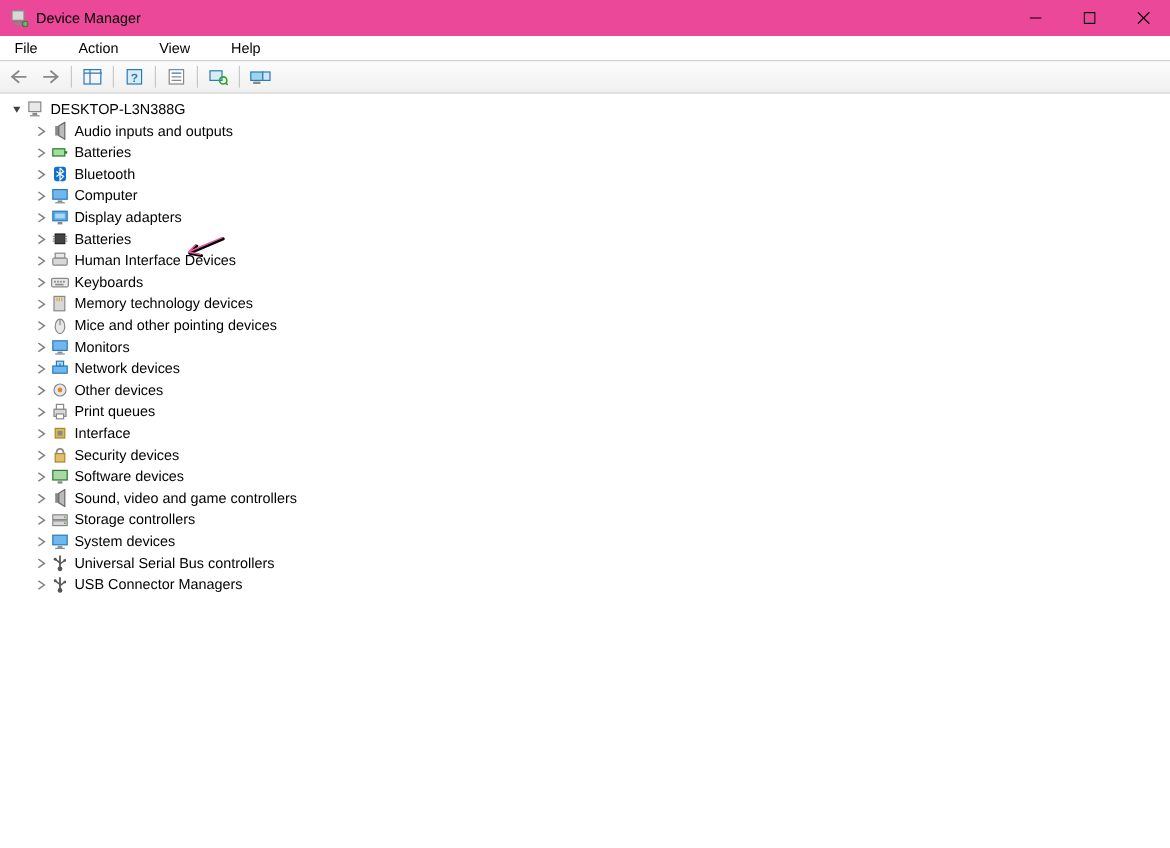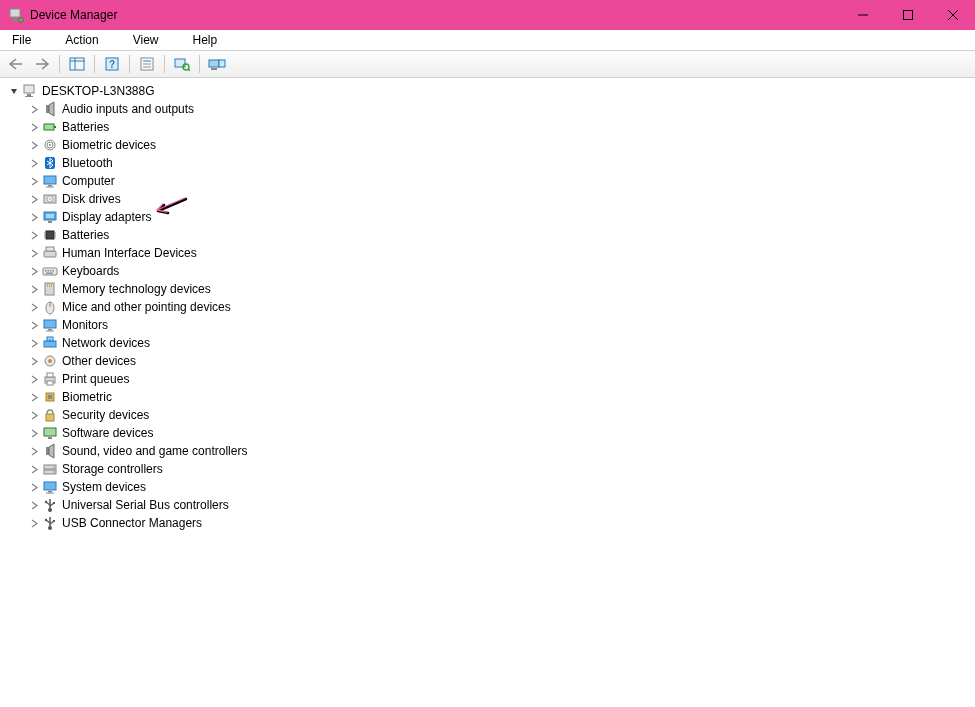--- a/index.html
+++ b/index.html
@@ -244,33 +244,20 @@
         <span class="node-label">Batteries</span>
       </div>
       <div class="tree-row cat-row">
         <span class="expander">
           <svg width="9" height="9">
             <path d="M2 1 L7 4.5 L2 8" fill="none" stroke="#808080" stroke-width="1.2"></path>
           </svg>
         </span>
         <span class="node-icon">
           <svg width="16" height="16" viewBox="0 0 16 16">
-            <use href="#ic-fingerprint"></use>
-          </svg>
-        </span>
-        <span class="node-label">Biometric devices</span>
-      </div>
-      <div class="tree-row cat-row">
-        <span class="expander">
-          <svg width="9" height="9">
-            <path d="M2 1 L7 4.5 L2 8" fill="none" stroke="#808080" stroke-width="1.2"></path>
-          </svg>
-        </span>
-        <span class="node-icon">
-          <svg width="16" height="16" viewBox="0 0 16 16">
             <use href="#ic-bluetooth"></use>
           </svg>
         </span>
         <span class="node-label">Bluetooth</span>
       </div>
       <div class="tree-row cat-row">
         <span class="expander">
           <svg width="9" height="9">
             <path d="M2 1 L7 4.5 L2 8" fill="none" stroke="#808080" stroke-width="1.2"></path>
           </svg>
@@ -283,33 +270,20 @@
         <span class="node-label">Computer</span>
       </div>
       <div class="tree-row cat-row">
         <span class="expander">
           <svg width="9" height="9">
             <path d="M2 1 L7 4.5 L2 8" fill="none" stroke="#808080" stroke-width="1.2"></path>
           </svg>
         </span>
         <span class="node-icon">
           <svg width="16" height="16" viewBox="0 0 16 16">
-            <use href="#ic-disk"></use>
-          </svg>
-        </span>
-        <span class="node-label">Disk drives</span>
-      </div>
-      <div class="tree-row cat-row">
-        <span class="expander">
-          <svg width="9" height="9">
-            <path d="M2 1 L7 4.5 L2 8" fill="none" stroke="#808080" stroke-width="1.2"></path>
-          </svg>
-        </span>
-        <span class="node-icon">
-          <svg width="16" height="16" viewBox="0 0 16 16">
             <use href="#ic-display"></use>
           </svg>
         </span>
         <span class="node-label">Display adapters</span>
       </div>
       <div class="tree-row cat-row">
         <span class="expander">
           <svg width="9" height="9">
             <path d="M2 1 L7 4.5 L2 8" fill="none" stroke="#808080" stroke-width="1.2"></path>
           </svg>
@@ -429,21 +403,21 @@
         <span class="expander">
           <svg width="9" height="9">
             <path d="M2 1 L7 4.5 L2 8" fill="none" stroke="#808080" stroke-width="1.2"></path>
           </svg>
         </span>
         <span class="node-icon">
           <svg width="16" height="16" viewBox="0 0 16 16">
             <use href="#ic-cpu"></use>
           </svg>
         </span>
-        <span class="node-label">Biometric</span>
+        <span class="node-label">Interface</span>
       </div>
       <div class="tree-row cat-row">
         <span class="expander">
           <svg width="9" height="9">
             <path d="M2 1 L7 4.5 L2 8" fill="none" stroke="#808080" stroke-width="1.2"></path>
           </svg>
         </span>
         <span class="node-icon">
           <svg width="16" height="16" viewBox="0 0 16 16">
             <use href="#ic-lock"></use>

